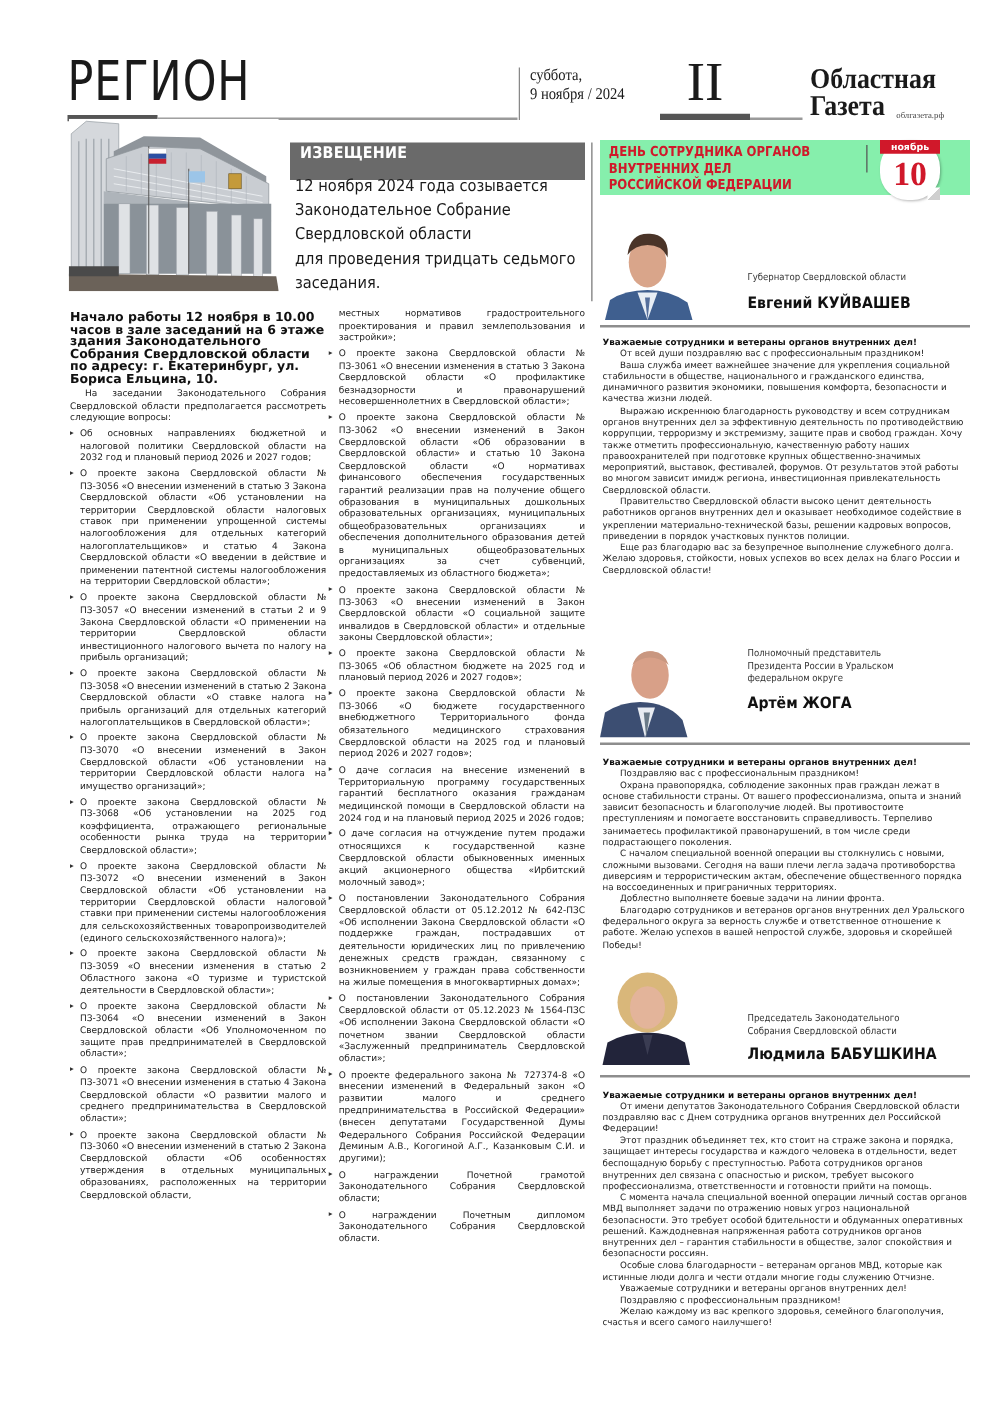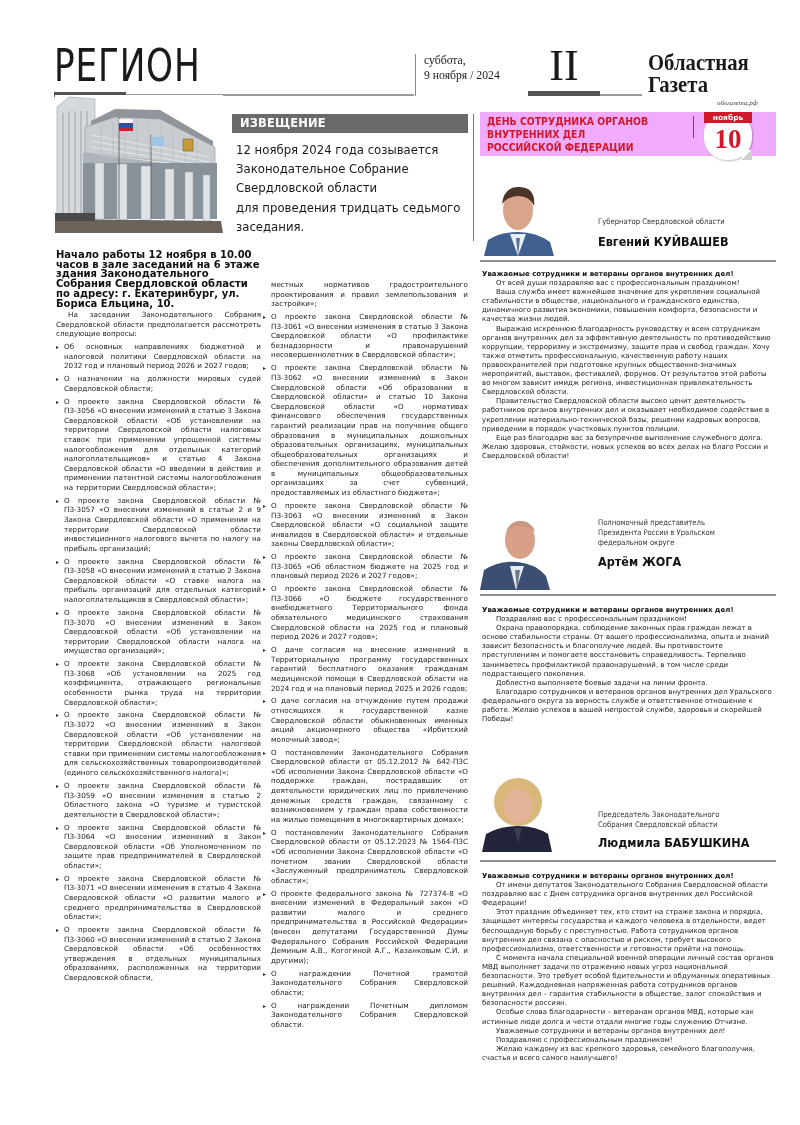--- a/index.html
+++ b/index.html
@@ -11,42 +11,42 @@
   .title-bar-dark { position: absolute; left: 54px; top: 92px; width: 72px; height: 5px; background: #555; }
   .title-bar-light { position: absolute; left: 126px; top: 94px; width: 288px; height: 2px; background: #9a9a9a; }
   .head-divider { position: absolute; left: 415px; top: 54px; width: 1px; height: 42px; background: #888; }
   .date-block { position: absolute; left: 424px; top: 52px; font-family: "Liberation Serif", serif; font-size: 13px; line-height: 15px; color: #1a1a1a; transform: scaleX(0.9); transform-origin: left top; }
   .page-num { position: absolute; left: 528px; top: 44px; width: 72px; text-align: center; font-family: "Liberation Serif", serif; font-size: 44px; line-height: 44px; color: #1a1a1a; }
   .page-num-bar { position: absolute; left: 528px; top: 91px; width: 72px; height: 5px; background: #555; }
   .page-num-line { position: absolute; left: 600px; top: 94px; width: 42px; height: 2px; background: #9a9a9a; }
   .logo { position: absolute; left: 648px; top: 52px; font-family: "Liberation Serif", serif; font-weight: bold; color: #1a1a1a; }
   .logo-l1 { font-size: 23px; line-height: 22px; transform: scaleX(0.9); transform-origin: left top; display: block; }
   .logo-l2 { font-size: 23px; line-height: 22px; transform: scaleX(0.9); transform-origin: left top; display: inline-block; }
-  .logo-site { font-family: "Liberation Serif", serif; font-style: italic; font-weight: normal; font-size: 7px; color: #444; position: absolute; left: 69px; top: 47px; white-space: nowrap; }
+  .logo-site { font-family: "Liberation Serif", serif; font-weight: normal; font-size: 7px; color: #444; position: absolute; left: 69px; top: 36px; white-space: nowrap; }
 
   
   .building { position: absolute; left: 55px; top: 95px; width: 168px; height: 138px; }
 
   
-  .notice-banner { position: absolute; left: 232px; top: 114px; width: 236px; height: 19px; background: #6a6a6a; padding-left: 16px; }
+  .notice-banner { position: absolute; left: 232px; top: 114px; width: 236px; height: 30px; background: #6a6a6a; padding-left: 16px; }
   .notice-banner span { position: absolute; left: 8px; top: 1px; color: #fff; font-family: "DejaVu Sans", sans-serif; font-weight: bold; font-size: 13px; letter-spacing: 0.2px; transform: scaleX(0.88); transform-origin: left top; }
   .notice-text { position: absolute; left: 236px; top: 140px; width: 240px; font-family: "DejaVu Sans", sans-serif; font-size: 13px; line-height: 19.2px; color: #1a1a1a; transform: scaleX(0.9); transform-origin: left top; white-space: nowrap; }
   .col-divider { position: absolute; left: 473px; top: 114px; width: 1px; height: 127px; background: #777; }
 
   
   .col { position: absolute; width: 205px; font-family: "DejaVu Sans", sans-serif; font-size: 7.2px; line-height: 9.6px; color: #222; text-align: justify; }
   .col1 { left: 56px; top: 250px; }
   .col2 { left: 263px; top: 246px; }
   .lead { font-weight: bold; font-size: 10px; line-height: 9.7px; text-align: left; color: #111; }
   .intro { text-indent: 12px; margin-top: 2px; }
   .q-list { list-style: none; margin-top: 3px; }
   .q-item { position: relative; padding-left: 8px; margin-bottom: 3.3px; }
   .q-item::before { content: "\25B8"; position: absolute; left: 0; top: 0; font-size: 6px; color: #333; }
-  .cont { margin-bottom: 3.3px; padding-left: 8px; margin-top: 34px; }
-  .holiday-box { position: absolute; left: 480px; top: 112px; width: 296px; height: 44px; background: #f0abfc; }
+  .cont { margin-bottom: 3.3px; padding-left: 8px; }
+  .holiday-box { position: absolute; left: 480px; top: 112px; width: 296px; height: 44px; background: #86efac; }
   .holiday-title { position: absolute; left: 7px; top: 3px; font-family: "DejaVu Sans", sans-serif; font-weight: bold; font-size: 11px; line-height: 13px; color: #d0182a; transform: scaleX(0.85); transform-origin: left top; white-space: nowrap; }
   .holiday-sep { position: absolute; left: 213px; top: 4px; width: 1px; height: 22px; background: #555; }
   .calendar { position: absolute; left: 224px; top: 0px; width: 48px; height: 48px; background: #fff; box-shadow: 1px 1px 2px rgba(0,0,0,0.25); border-radius: 22px; }
   .cal-month { position: absolute; left: 0; top: 0; width: 100%; height: 11px; background: #d0182a; color: #fff; font-size: 7.5px; text-align: center; line-height: 11px; font-family: "DejaVu Sans", sans-serif; font-weight: bold; }
   .cal-day { position: absolute; left: 0; top: 10px; width: 100%; text-align: center; font-family: "Liberation Serif", serif; font-weight: bold; font-size: 27px; line-height: 34px; color: #d0182a; }
   .cal-curl { position: absolute; right: 0; bottom: 0; width: 10px; height: 10px; background: linear-gradient(135deg, #fff 50%, #cfcfcf 50%); }
 
   .person { position: absolute; left: 480px; width: 296px; }
   .portrait { position: absolute; left: 0; top: 0; width: 76px; height: 80px; }
   .p-role { position: absolute; left: 118px; font-family: "DejaVu Sans", sans-serif; font-size: 7.6px; line-height: 9.8px; color: #333; transform: scaleX(0.9); transform-origin: left top; white-space: nowrap; }
@@ -144,21 +144,20 @@
   <div>для проведения тридцать седьмого</div>
   <div>заседания.</div>
 </div>
 <div class="col-divider"></div>
 
 <div class="col col1">
   <p class="lead">Начало работы 12 ноября в 10.00 часов в зале заседаний на 6 этаже здания Законодательного Собрания Свердловской области по адресу: г. Екатеринбург, ул. Бориса Ельцина, 10.</p>
   <p class="intro">На заседании Законодательного Собрания Свердловской области предполагается рассмотреть следующие вопросы:</p>
   <ul class="q-list">
     <li class="q-item">Об основных направлениях бюджетной и налоговой политики Свердловской области на 2032 год и плановый период 2026 и 2027 годов;</li>
-    <li class="q-item">О назначении на должности мировых судей Свердловской области;</li>
     <li class="q-item">О проекте закона Свердловской области № ПЗ-3056 «О внесении изменений в статью 3 Закона Свердловской области «Об установлении на территории Свердловской области налоговых ставок при применении упрощенной системы налогообложения для отдельных категорий налогоплательщиков» и статью 4 Закона Свердловской области «О введении в действие и применении патентной системы налогообложения на территории Свердловской области»;</li>
     <li class="q-item">О проекте закона Свердловской области № ПЗ-3057 «О внесении изменений в статьи 2 и 9 Закона Свердловской области «О применении на территории Свердловской области инвестиционного налогового вычета по налогу на прибыль организаций;</li>
     <li class="q-item">О проекте закона Свердловской области № ПЗ-3058 «О внесении изменений в статью 2 Закона Свердловской области «О ставке налога на прибыль организаций для отдельных категорий налогоплательщиков в Свердловской области»;</li>
     <li class="q-item">О проекте закона Свердловской области № ПЗ-3070 «О внесении изменений в Закон Свердловской области «Об установлении на территории Свердловской области налога на имущество организаций»;</li>
     <li class="q-item">О проекте закона Свердловской области № ПЗ-3068 «Об установлении на 2025 год коэффициента, отражающего региональные особенности рынка труда на территории Свердловской области»;</li>
     <li class="q-item">О проекте закона Свердловской области № ПЗ-3072 «О внесении изменений в Закон Свердловской области «Об установлении на территории Свердловской области налоговой ставки при применении системы налогообложения для сельскохозяйственных товаропроизводителей (единого сельскохозяйственного налога)»;</li>
     <li class="q-item">О проекте закона Свердловской области № ПЗ-3059 «О внесении изменения в статью 2 Областного закона «О туризме и туристской деятельности в Свердловской области»;</li>
     <li class="q-item">О проекте закона Свердловской области № ПЗ-3064 «О внесении изменений в Закон Свердловской области «Об Уполномоченном по защите прав предпринимателей в Свердловской области»;</li>
     <li class="q-item">О проекте закона Свердловской области № ПЗ-3071 «О внесении изменения в статью 4 Закона Свердловской области «О развитии малого и среднего предпринимательства в Свердловской области»;</li>
     <li class="q-item">О проекте закона Свердловской области № ПЗ-3060 «О внесении изменений в статью 2 Закона Свердловской области «Об особенностях утверждения в отдельных муниципальных образованиях, расположенных на территории Свердловской области,</li>
@@ -231,20 +230,21 @@
   <div class="p-role" style="top:8px;">Полномочный представитель</div>
   <div class="p-role" style="top:18px;">Президента России в Уральском</div>
   <div class="p-role" style="top:28px;">федеральном округе</div>
   <div class="p-name" style="top:44px;">Артём ЖОГА</div>
   <div class="p-rule" style="top:84px;"></div>
 </div>
 <div class="msg" style="top:606px;">
   <div class="msg-head">Уважаемые сотрудники и ветераны органов внутренних дел!</div>
   <p class="msg-p">Поздравляю вас с профессиональным праздником!</p>
   <p class="msg-p">Охрана правопорядка, соблюдение законных прав граждан лежат в основе стабильности страны. От вашего профессионализма, опыта и знаний зависит безопасность и благополучие людей. Вы противостоите преступлениям и помогаете восстановить справедливость. Терпеливо занимаетесь профилактикой правонарушений, в том числе среди подрастающего поколения.</p>
+  <p class="msg-p">С началом специальной военной операции вы столкнулись с новыми, сложными вызовами. Сегодня на ваши плечи легла задача противоборства диверсиям и террористическим актам, обеспечение общественного порядка на воссоединенных и приграничных территориях.</p>
   <p class="msg-p">Доблестно выполняете боевые задачи на линии фронта.</p>
   <p class="msg-p">Благодарю сотрудников и ветеранов органов внутренних дел Уральского федерального округа за верность службе и ответственное отношение к работе. Желаю успехов в вашей непростой службе, здоровья и скорейшей Победы!</p>
 </div>
 
 <div class="person" style="top:772px;height:90px;">
   <svg class="portrait" viewBox="0 0 76 80">
     <rect width="76" height="80" fill="#ffffff"></rect>
     <path d="M2,80 L6,62 Q20,54 38,54 Q56,54 68,62 L72,80 Z" fill="#22243a"></path>
     <path d="M34,56 L38,72 L42,56 Z" fill="#3a3c52"></path>
     <ellipse cx="38" cy="30" rx="24" ry="24" fill="#d9b77a"></ellipse>

